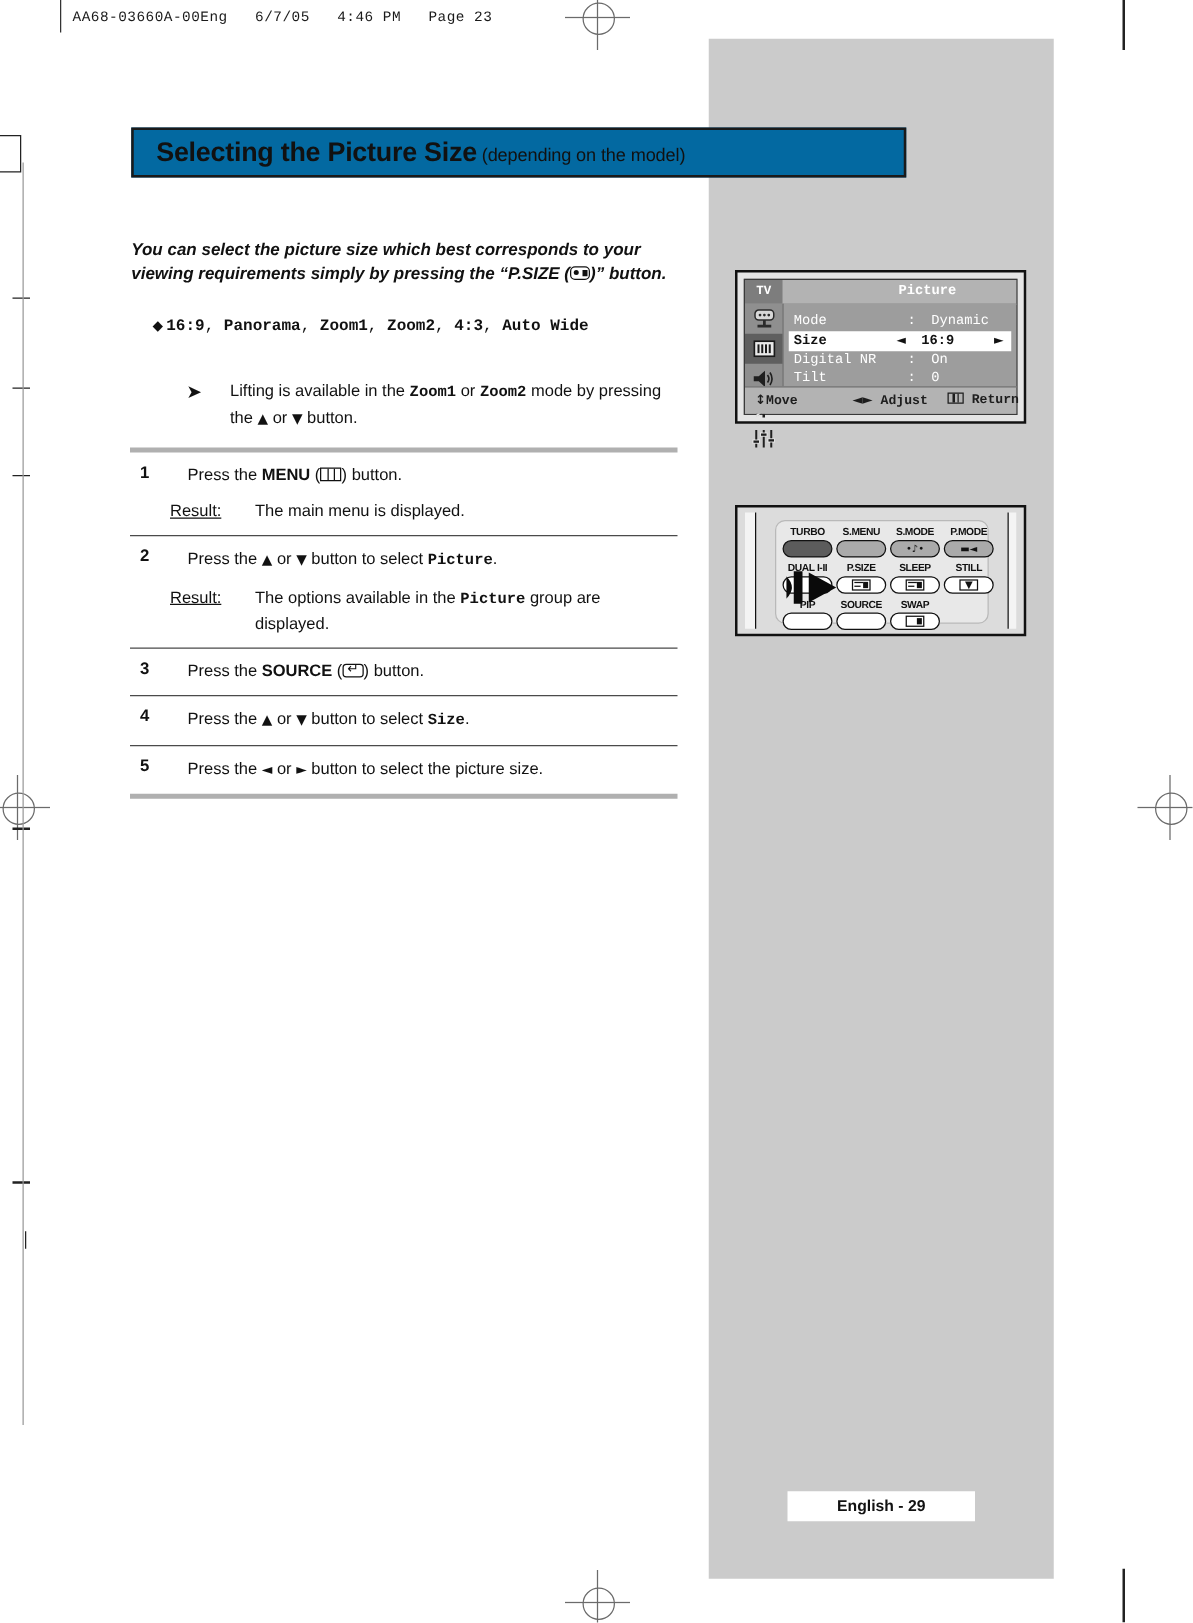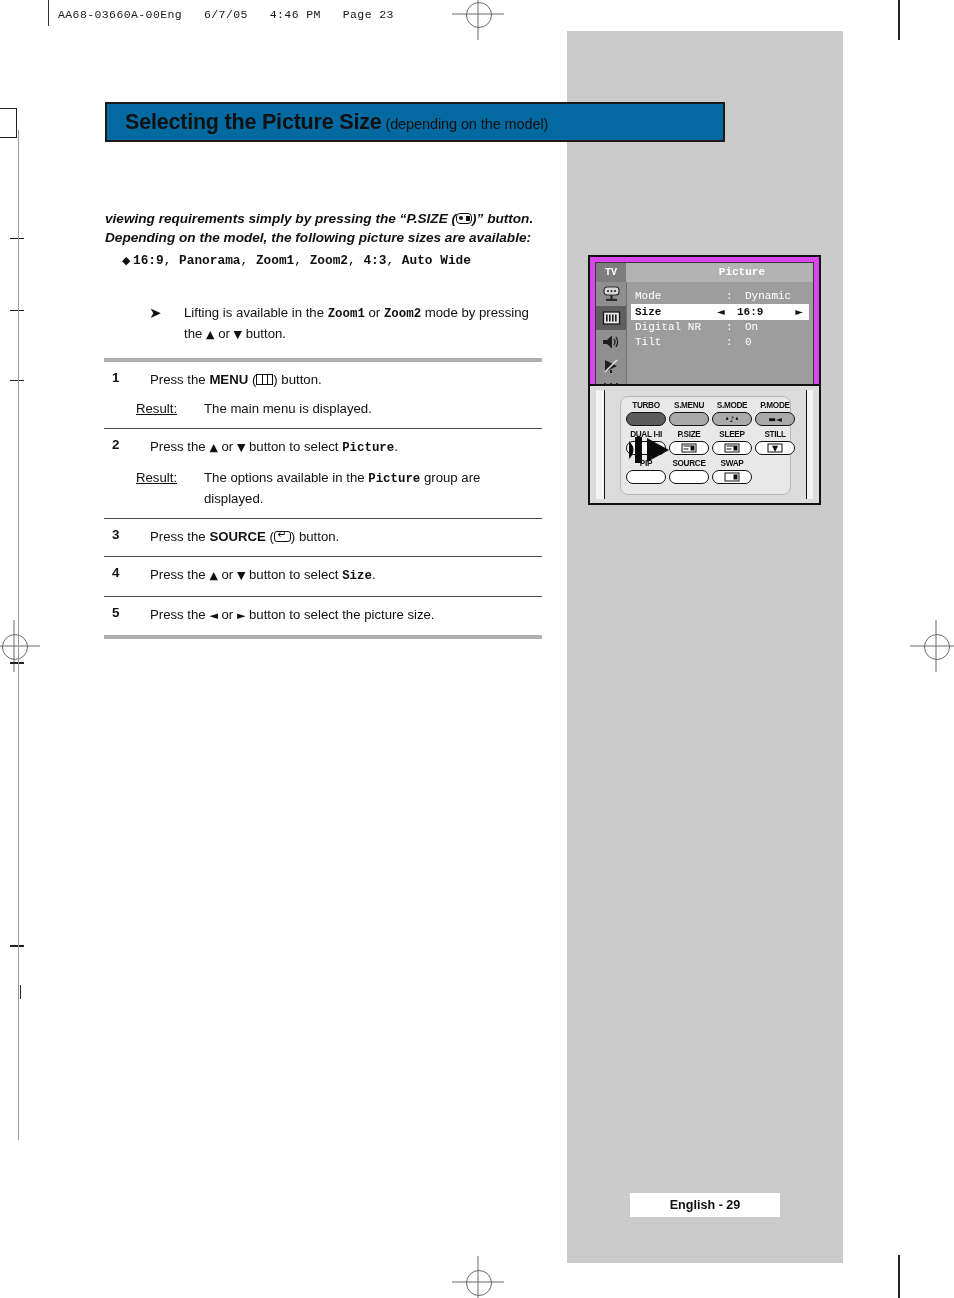--- a/index.html
+++ b/index.html
@@ -320,25 +320,24 @@
     color: #111;
   }
   .tri { font-family: "DejaVu Sans", sans-serif; font-size: 11px; }
 
   
   .osd {
     position: absolute;
     left: 588px;
     top: 216px;
     width: 233px;
-    height: 159px;
-    background: #d946ef;
+    height: 123px;
+    background: #e5e5e5;
     border: 2px solid #111;
     box-sizing: border-box;
-    margin-top: 39px;
   }
   .osd-inner {
     position: absolute;
     left: 5px; top: 5px; right: 5px; bottom: 5px;
     background: #9d9d9d;
     border: 1px solid #3a3a3a;
   }
   .osd-topbar {
     position: absolute;
     left: 0; top: 0; right: 0;
@@ -452,23 +451,23 @@
   .menu-glyph::after {
     content:""; position:absolute; top:0; width:1.4px; height:100%; background:#1d1d1d;
   }
   .menu-glyph::before { left: 3.2px; }
   .menu-glyph::after  { left: 7.0px; }
 
   
   .remote {
     position: absolute;
     left: 588px;
-    top: 384px;
+    top: 404px;
     width: 233px;
-    height: 121px;
+    height: 105px;
     background: #dcdcdc;
     border: 2px solid #111;
     box-sizing: border-box;
   }
   .remote-strip-l {
     position: absolute; left: 6px; top: 4px; bottom: 4px; width: 8px;
     background: #f4f4f4; border-right: 1.5px solid #111;
   }
   .remote-strip-r {
     position: absolute; right: 6px; top: 4px; bottom: 4px; width: 6px;
@@ -591,23 +590,22 @@
 
 <div class="gray-panel"></div>
 
 <div class="title-banner">
   <div class="tb-inner">
     <span class="title-main">Selecting the Picture Size</span><span class="title-sub"> (depending on the model)</span>
   </div>
 </div>
 
 <div class="intro">
-  <br>
+  <span>You can select the picture size which best corresponds to your</span><br>
   <span>viewing requirements simply by pressing the “P.SIZE (</span><span class="icon-psize"></span><span>)” button.</span><br>
-  <span>Depending on the model, the following picture sizes are available:</span>
 </div>
 
 <div class="bullets">
   <div class="bullet-row">
     <span class="dia">◆</span><span>16:9</span><span class="sep">, </span><span>Panorama</span><span class="sep">, </span><span>Zoom1</span><span class="sep">, </span><span>Zoom2</span><span class="sep">, </span><span>4:3</span><span class="sep">, </span><span>Auto Wide</span>
   </div>
 </div>
 
 <div class="note">
   <span class="arrow-glyph">➤</span>

